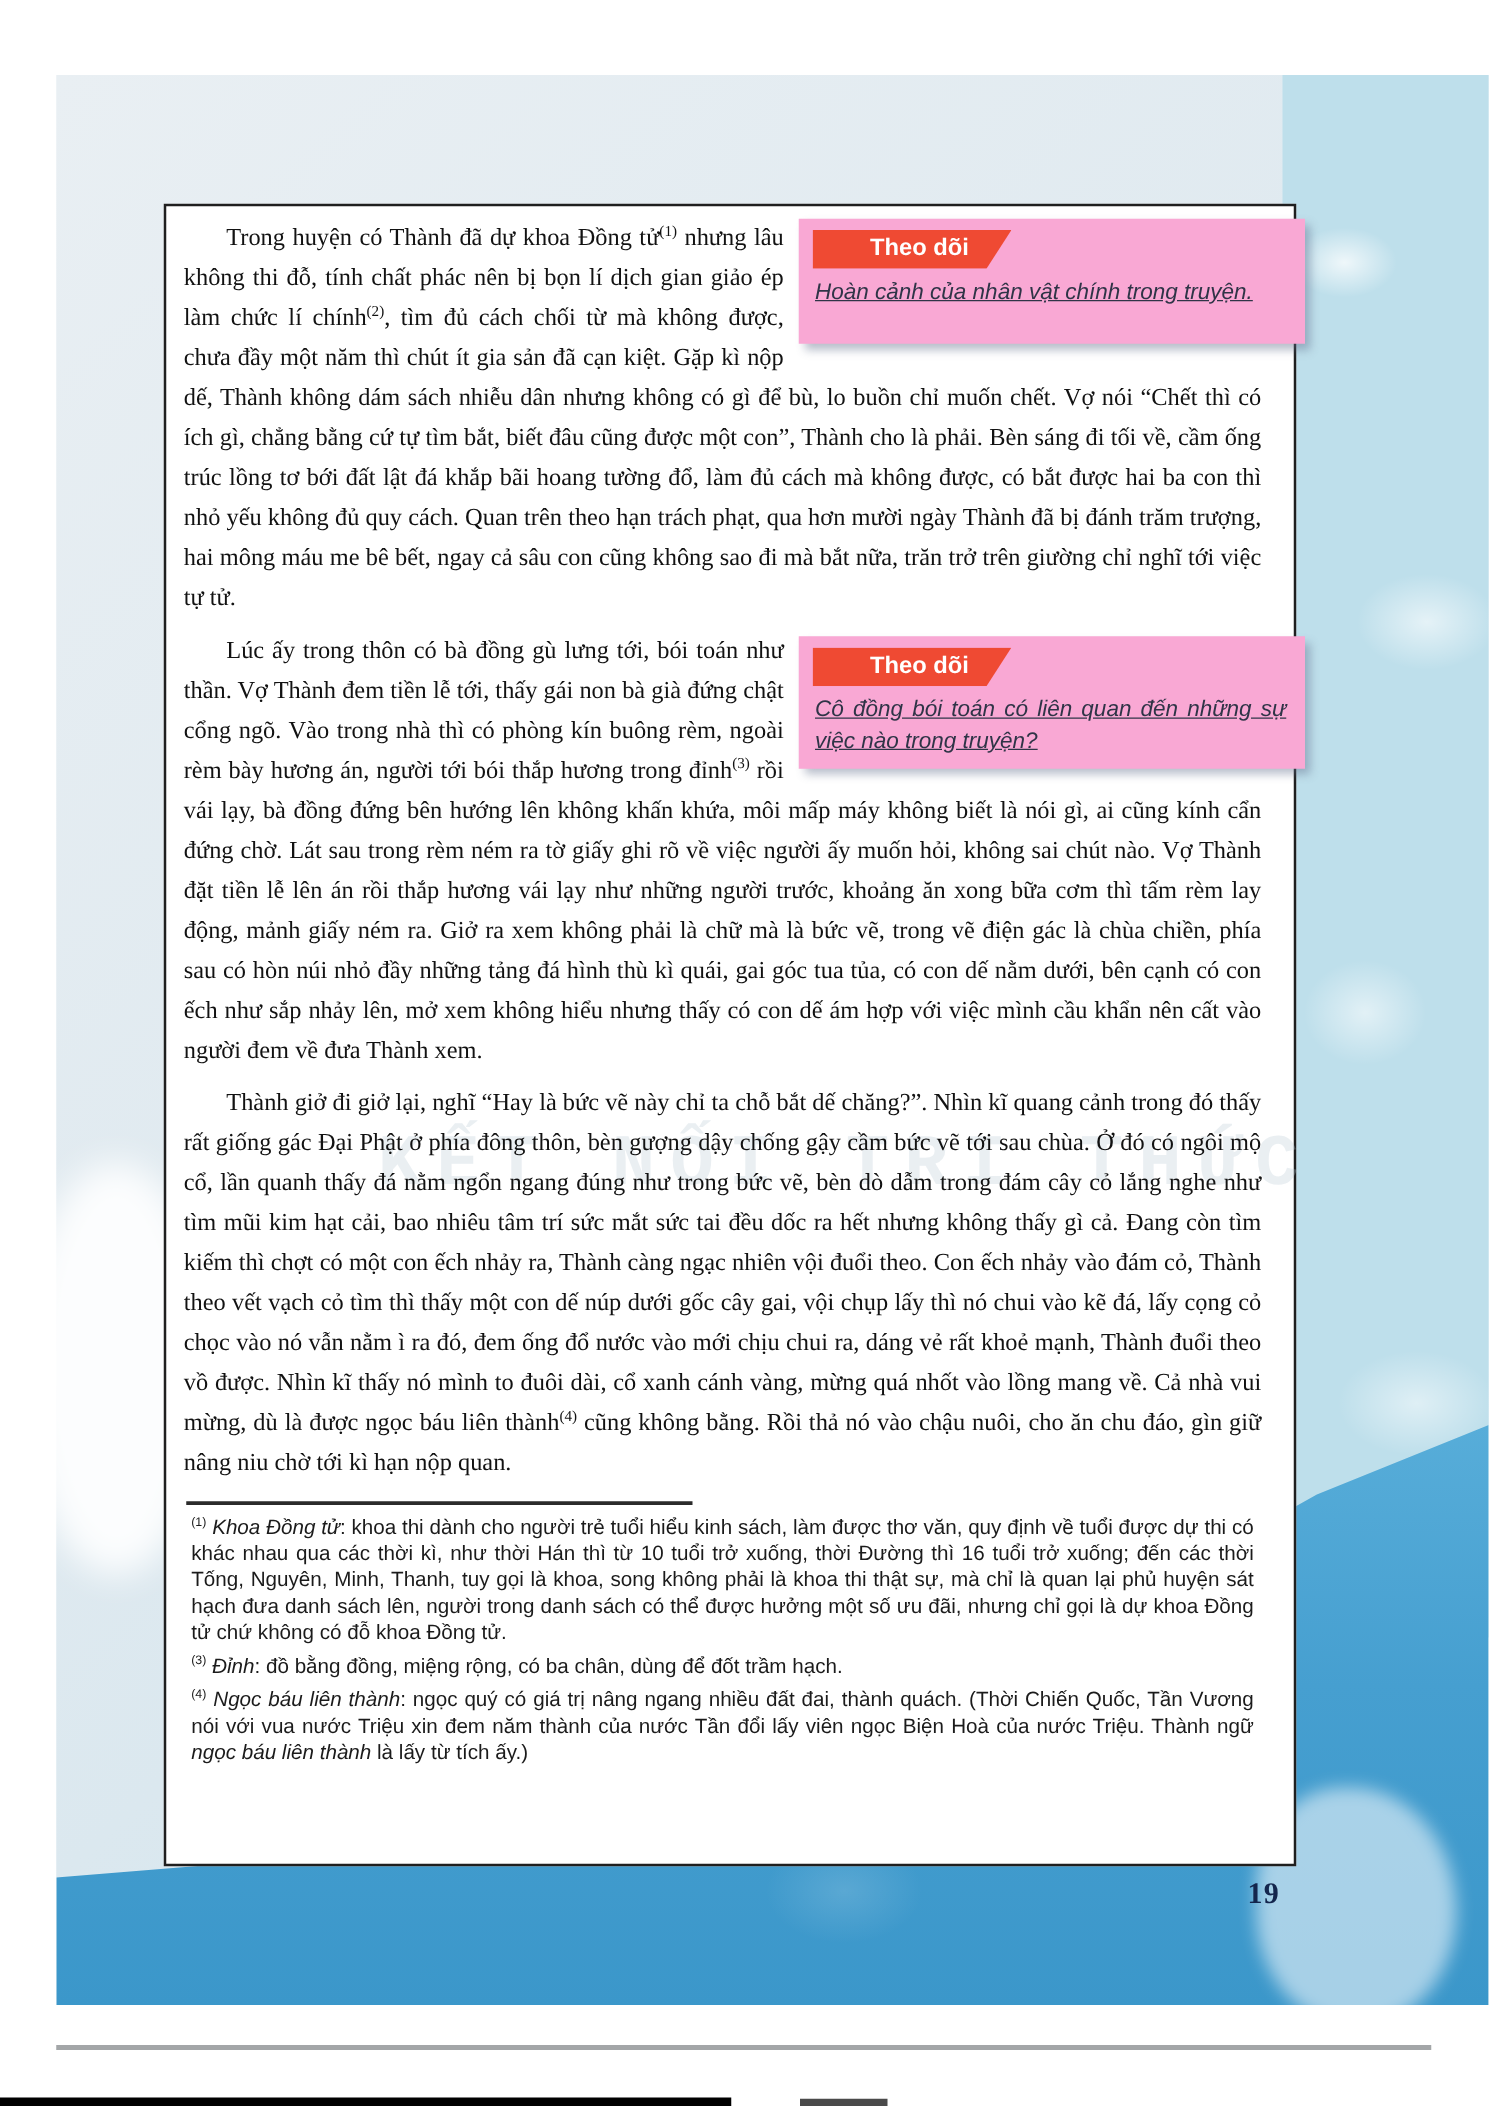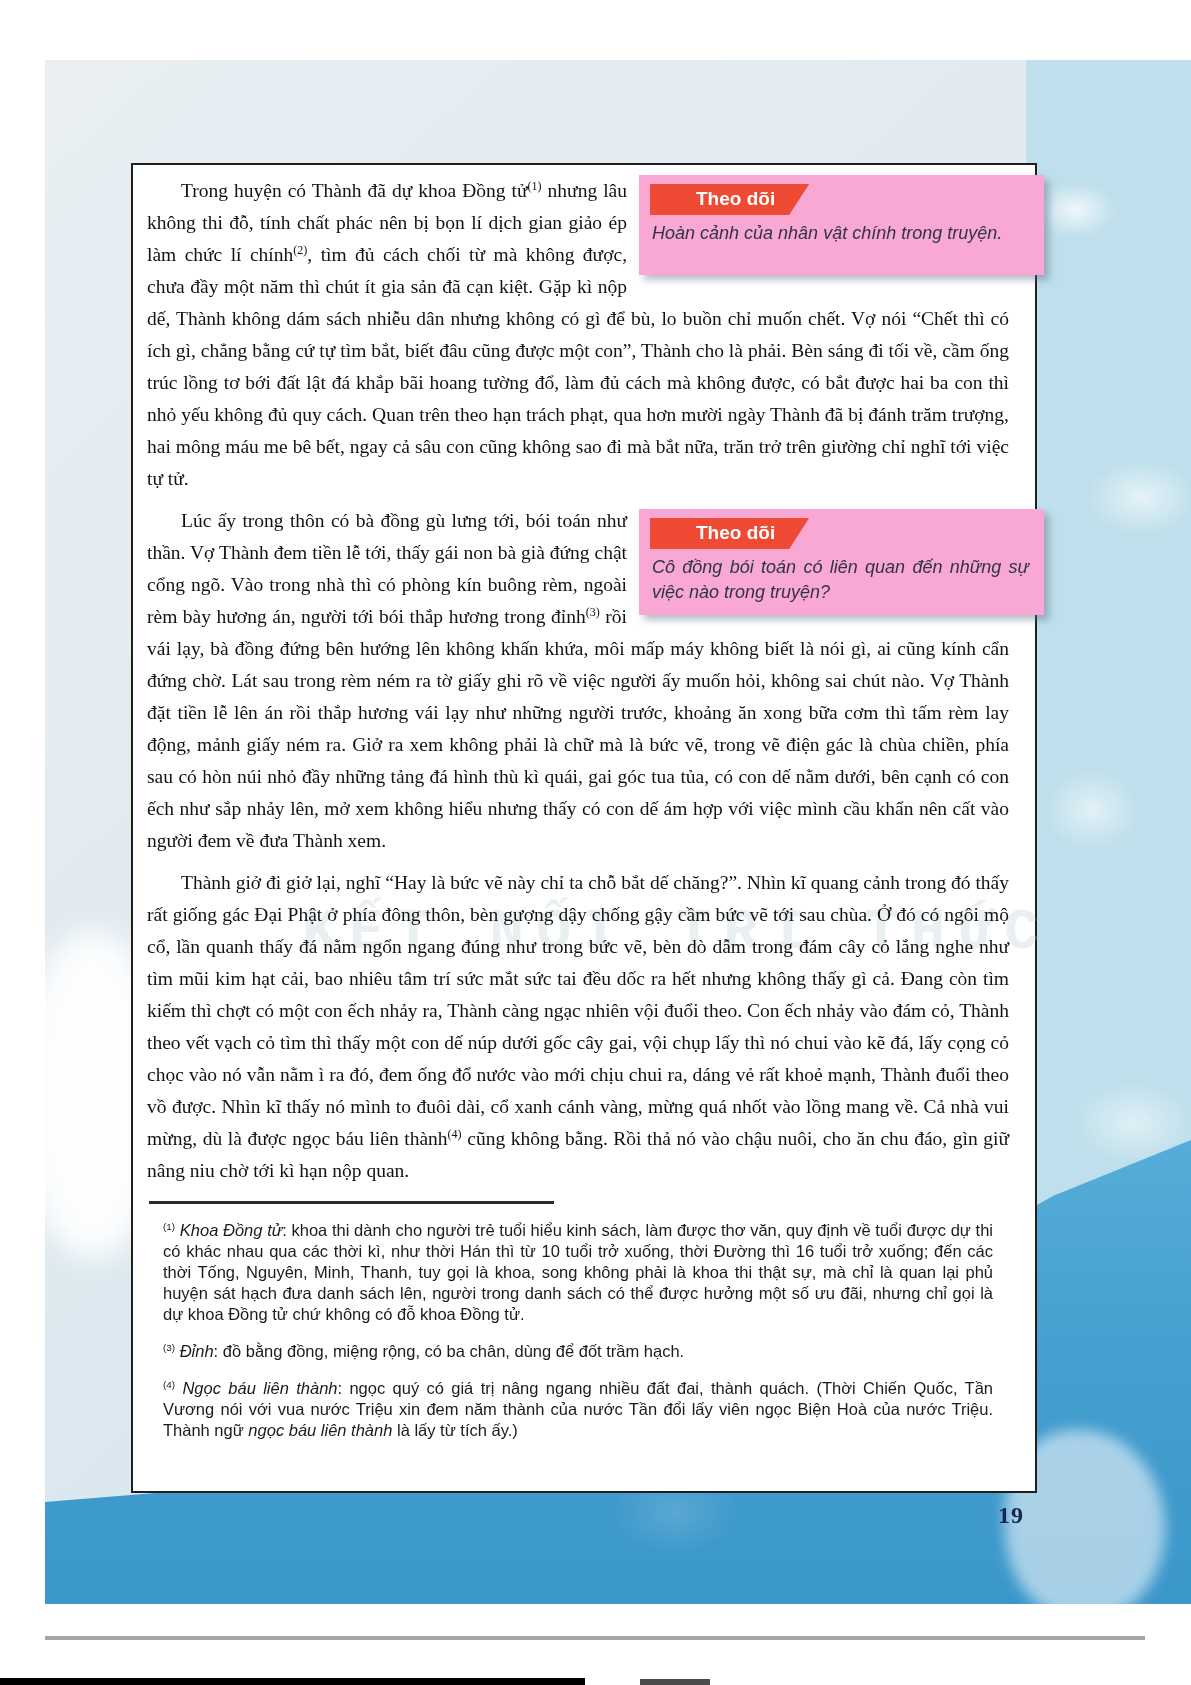--- a/index.html
+++ b/index.html
@@ -70,26 +70,26 @@
   }
   .callout-label{
     position:absolute;top:9px;left:11px;background:#ef4a33;color:#ffffff;
     font-family:"Liberation Sans",sans-serif;font-weight:bold;font-size:19px;line-height:1;
     padding:5px 34px 7px 12px;
     clip-path:polygon(0 0,100% 0,calc(100% - 20px) 100%,0 100%);
   }
   .callout-text{
     position:absolute;top:46px;left:13px;right:15px;
     font-family:"Liberation Sans",sans-serif;font-style:italic;font-size:18px;line-height:25px;
-    color:#2f3447;text-align:justify;text-indent:0;
+    color:#2f3447;text-align:justify;text-indent:0;text-decoration:underline;
   }
   
   .fn-rule{width:405px;height:2.5px;background:#2b2b2b;margin:14px 0 8px 2px;}
   .footnotes{font-family:"Liberation Sans",sans-serif;font-size:16.5px;line-height:21px;color:#1b1b1b;text-align:justify;}
-  .footnotes .fn{margin:16px;}
+  .footnotes .fn{margin:6px;}
   .footnotes sup{font-size:0.6em;line-height:0;vertical-align:super;}
   .footnotes .term{font-style:italic;}
   
   .page-number{
     position:absolute;left:998px;top:1502px;z-index:3;
     font-family:Liberation Serif, serif;font-weight:bold;font-size:24px;color:#14264d;letter-spacing:1px;
   }
 </style>
 </head>
 <body>

